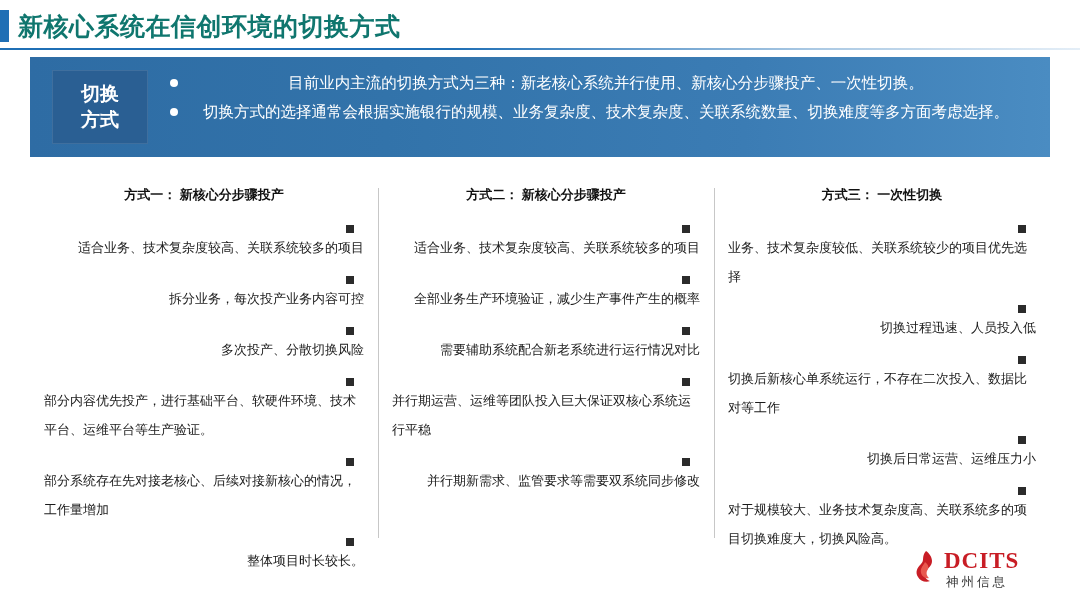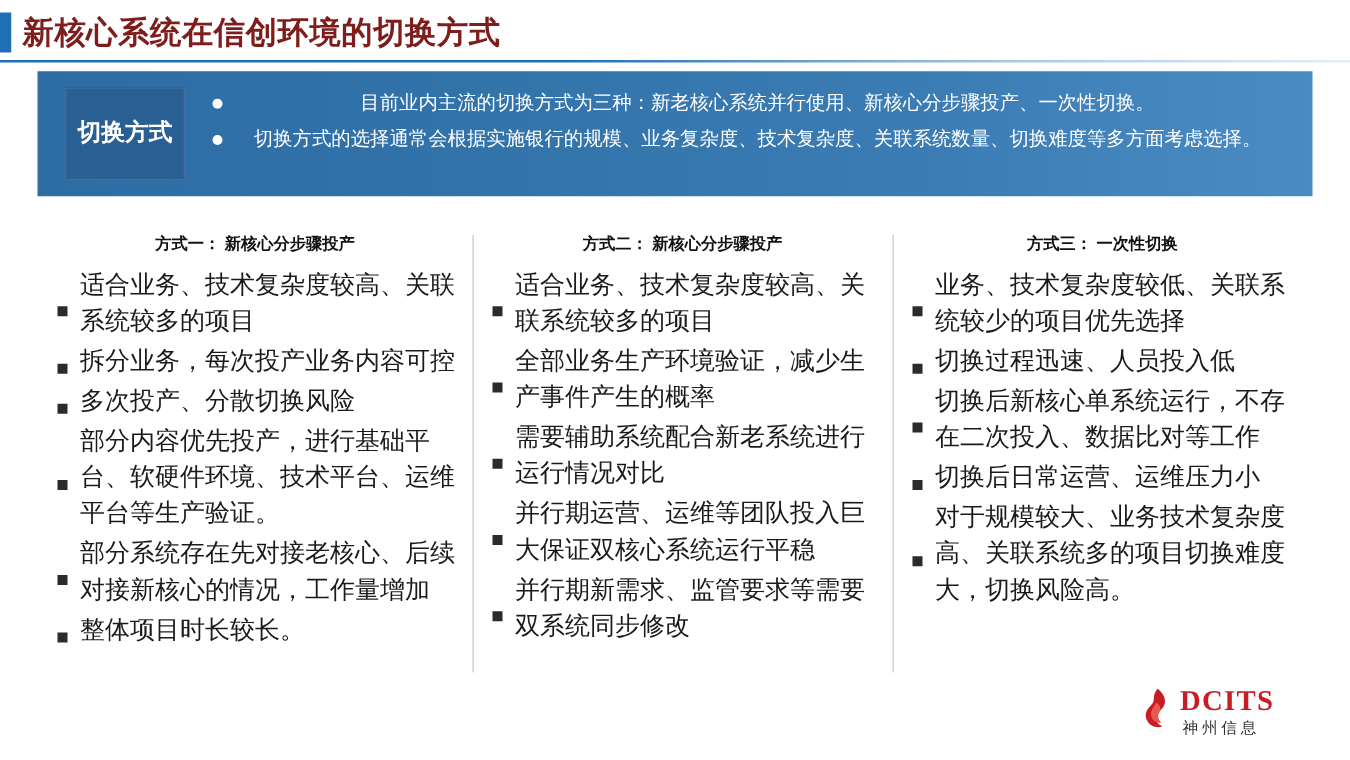--- a/index.html
+++ b/index.html
@@ -37,21 +37,21 @@
     height: 32px;
     background: #1f6fb5;
   }
   .title-text {
     position: absolute;
     left: 18px;
     top: 10px;
     font-size: 25px;
     font-weight: bold;
     letter-spacing: 0.5px;
-    color: #7f1d1d;
+    color: #0f766e;
     line-height: 32px;
     text-align: center;
   }
   .title-underline {
     position: absolute;
     left: 0;
     top: 48px;
     width: 1080px;
     height: 2px;
     background: linear-gradient(to right, #1f6fb5 0%, #1f6fb5 42%, #a9c8e3 75%, #e4eef7 100%);
@@ -69,21 +69,21 @@
     position: absolute;
     left: 22px;
     top: 13px;
     width: 96px;
     height: 74px;
     background: #2a5f93;
     color: #ffffff;
     font-size: 19px;
     font-weight: bold;
     display: flex;
-    flex-direction: row;
+    flex-direction: column;
     align-items: center;
     justify-content: center;
     line-height: 26px;
     box-shadow: 0 0 0 1px rgba(255,255,255,0.10) inset;
   }
   .banner-list {
     position: absolute;
     left: 140px;
     top: 12px;
     width: 855px;
@@ -142,25 +142,26 @@
     margin-top: 16px;
     margin-bottom: 10px;
   }
   .bullets {
     margin: 0;
     padding: 0;
     list-style: none;
   }
   .bullet {
     display: flex;
-    align-items: center;
-    font-size: 20px;
+    align-items: flex-end;
+    font-size: 13px;
     line-height: 29px;
     color: #1a1a1a;
     margin-bottom: 3px;
+    flex-direction: column;
   }
   .bullet .sq {
     flex: 0 0 auto;
     width: 8px;
     height: 8px;
     background: #2b2b2b;
     margin: 11px 10px 0 2px;
   }
   .bullet .txt { flex: 1 1 auto; }
   

